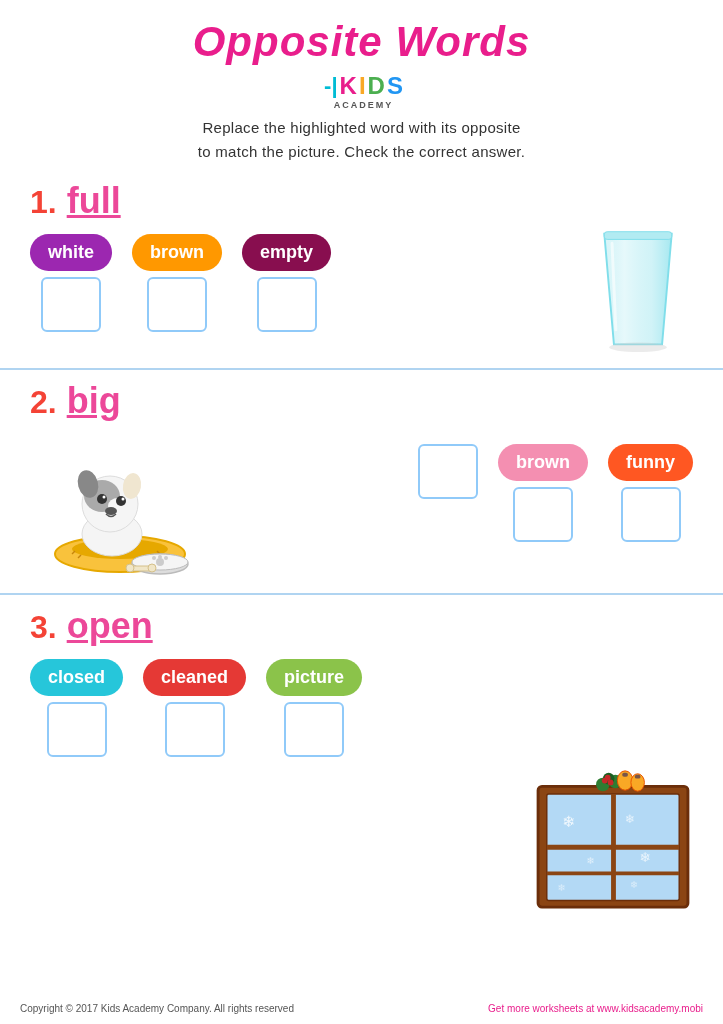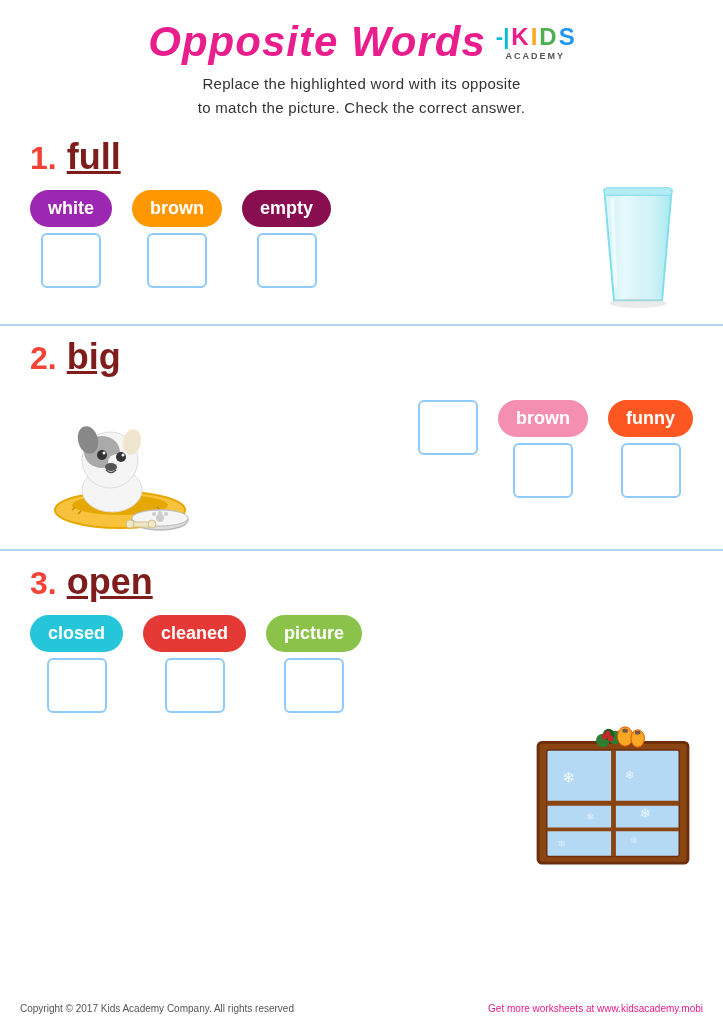--- a/index.html
+++ b/index.html
@@ -44,21 +44,21 @@
 
     .question-number {
       font-size: 32px;
       font-weight: bold;
       color: #f44336;
       font-family: 'Comic Sans MS', cursive, sans-serif;
     }
     .question-word {
       font-size: 36px;
       font-weight: bold;
-      color: #7f1d1d;
+      color: #ec4899;
       text-decoration: underline;
       font-family: Arial, sans-serif;
     }
     .question-line {
       display: flex;
       align-items: baseline;
       gap: 10px;
       margin-bottom: 12px;
     }
     .option-group {
@@ -153,20 +153,21 @@
     .footer-right {
       color: #e91e8c;
     }
 
     
     .title-row {
       display: flex;
       align-items: center;
       justify-content: center;
       gap: 6px;
+      flex-direction: column;
     }
     .logo-box {
       display: flex;
       flex-direction: column;
       align-items: center;
       margin-left: 4px;
     }
     .logo-top {
       display: flex;
       align-items: center;

